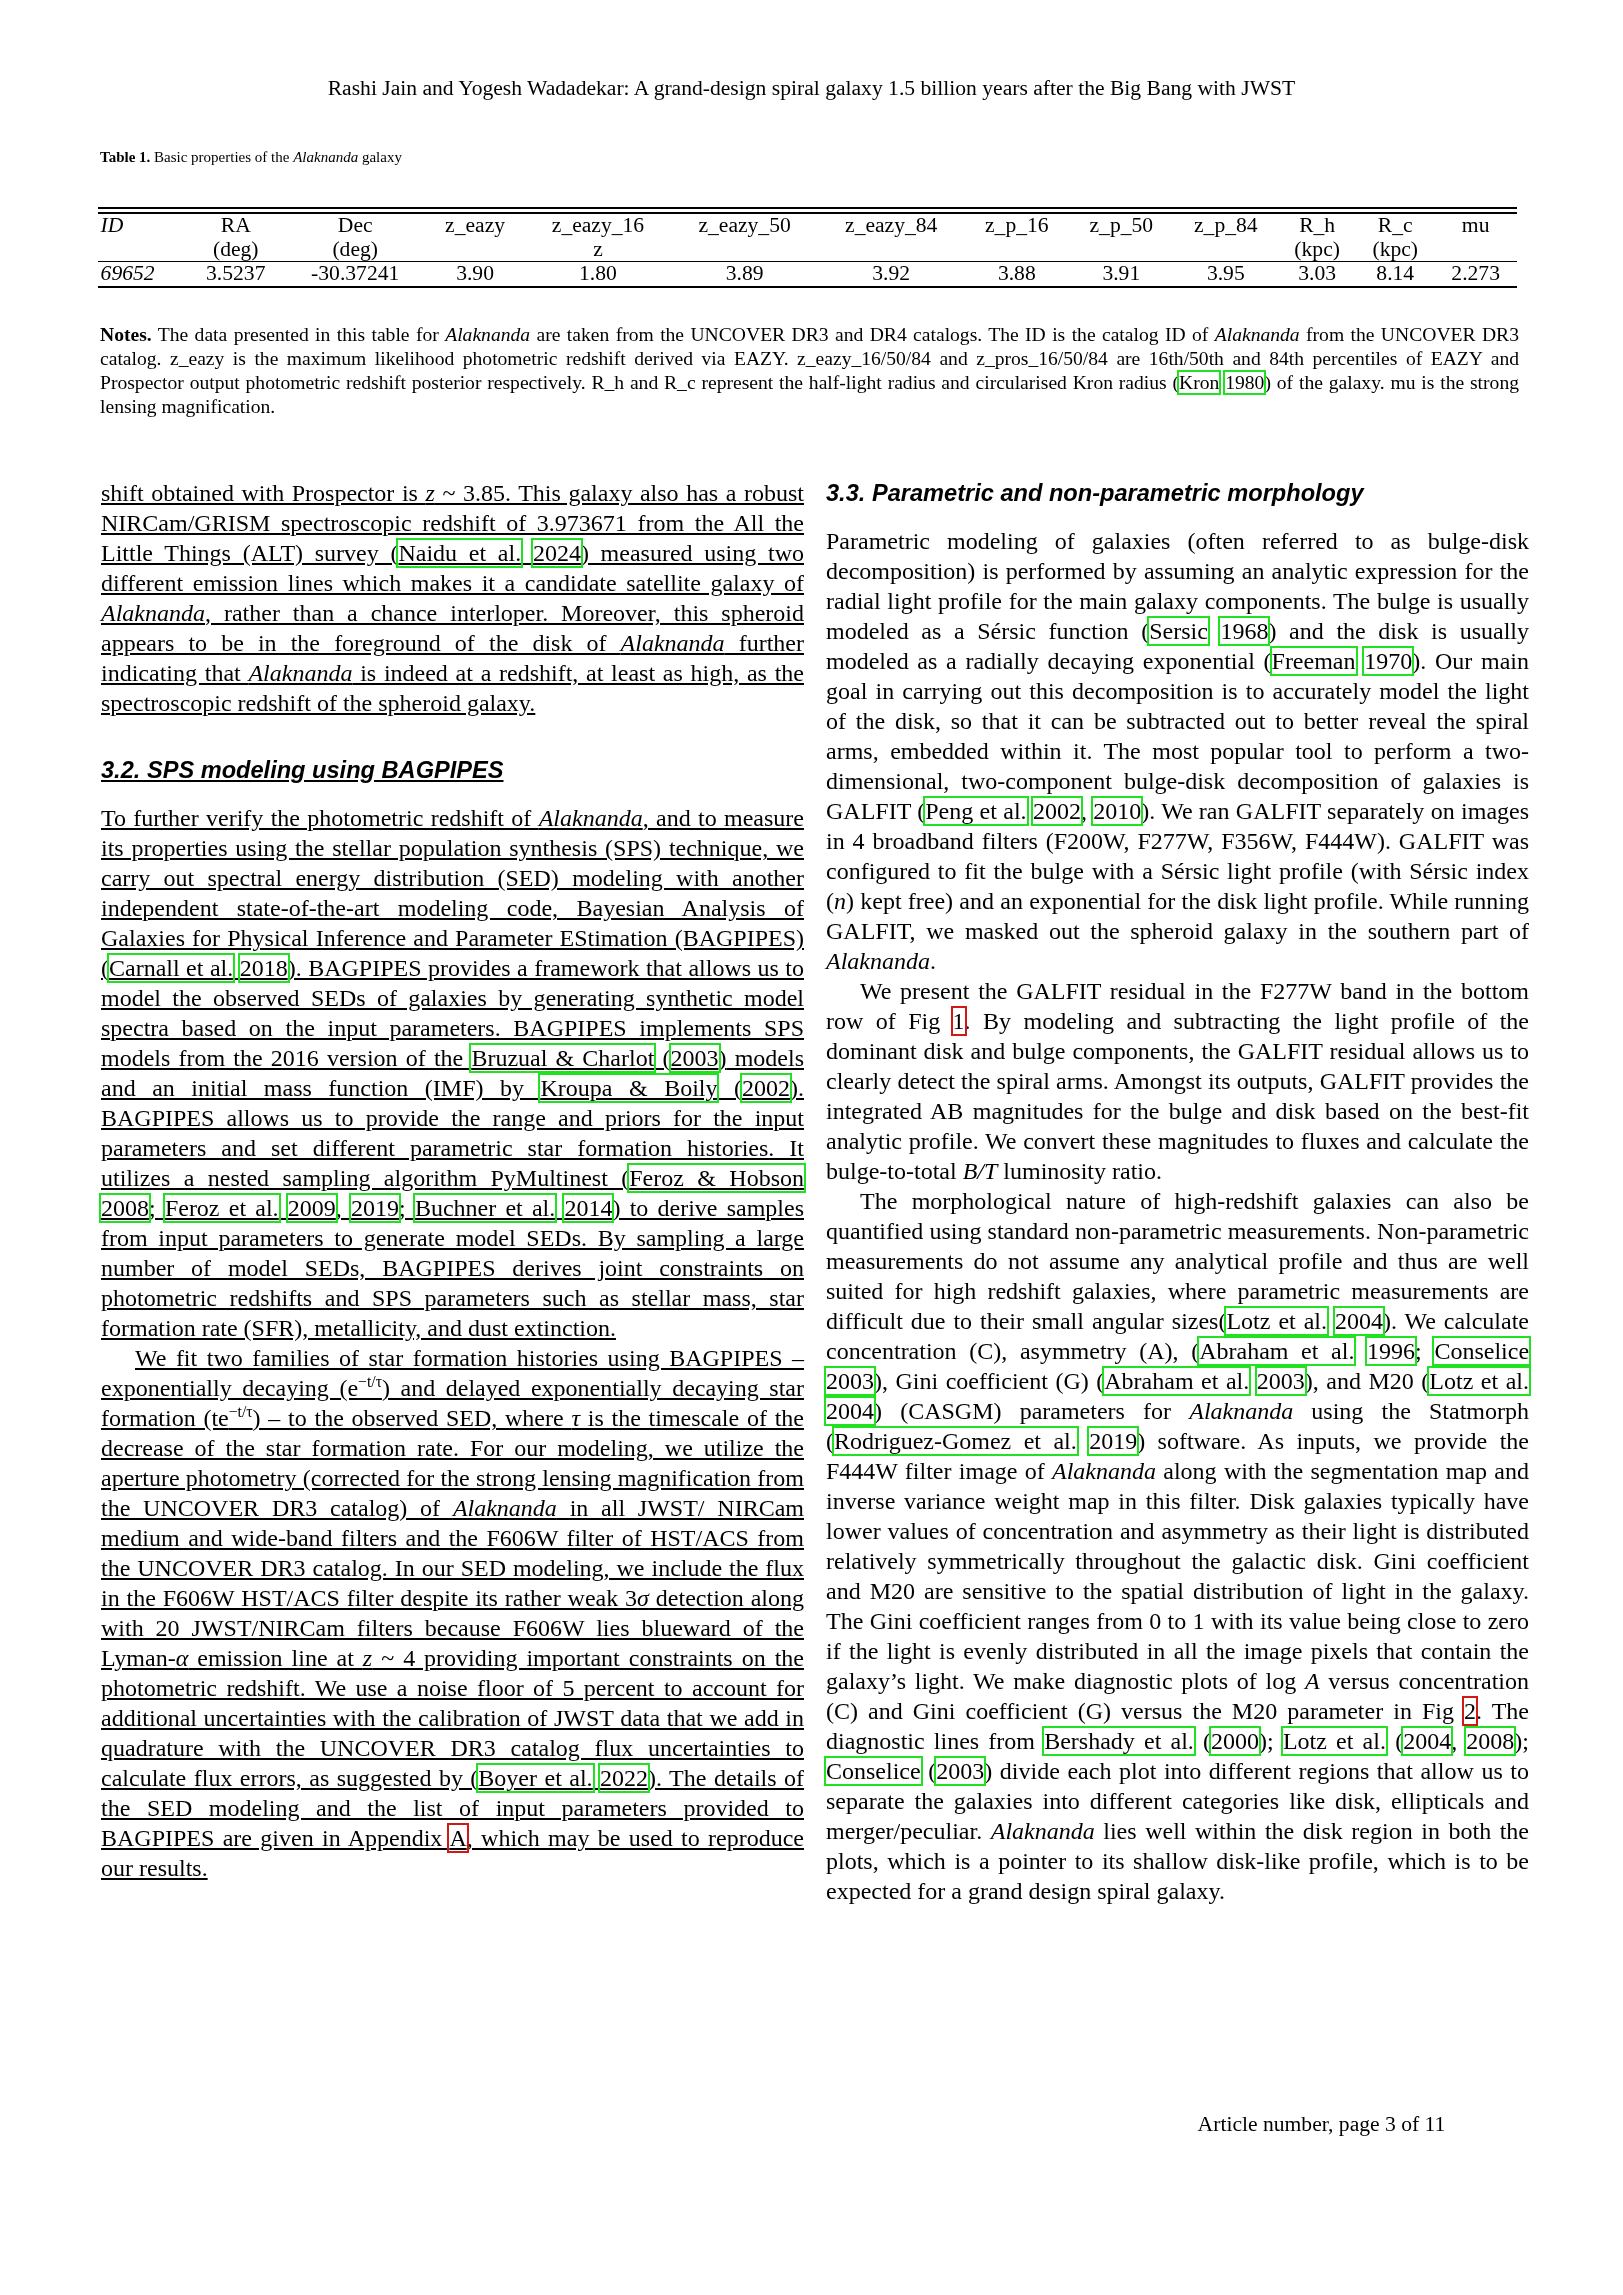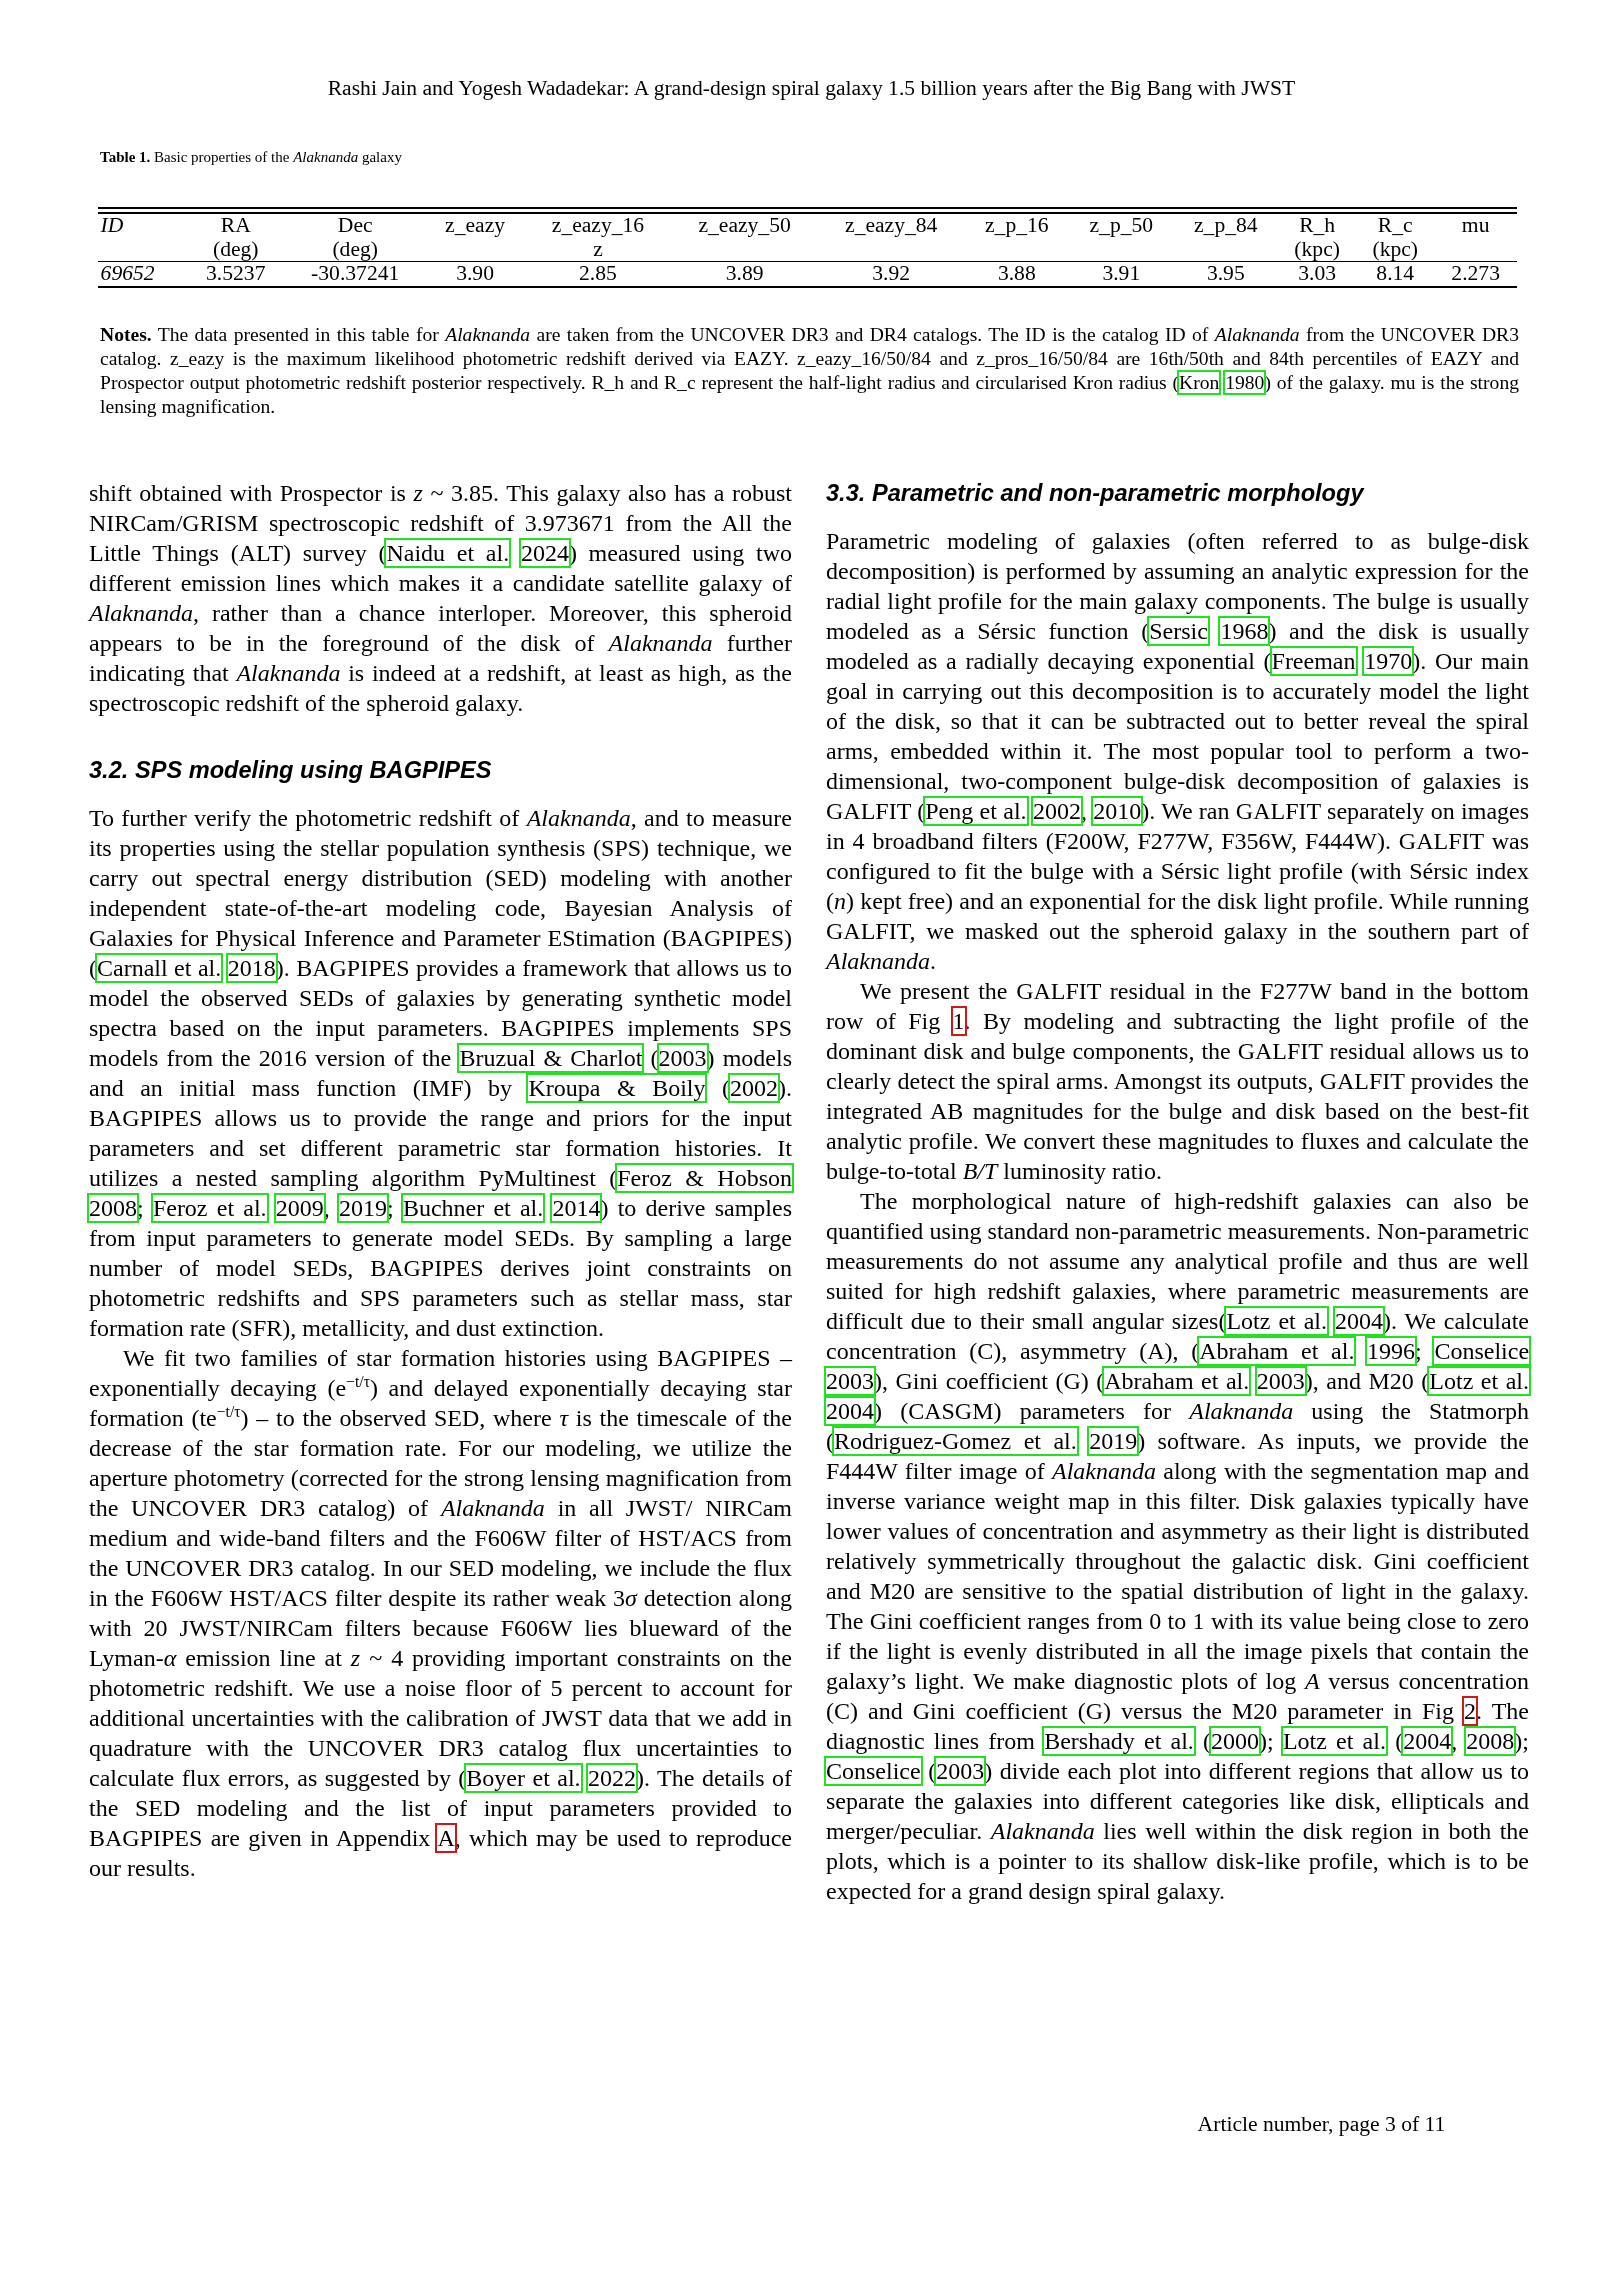--- a/index.html
+++ b/index.html
@@ -14,21 +14,21 @@
   .rule-top2 { border-top: 2px solid #000; height: 0; margin-top: 3.3px; }
   .rule-mid { border-top: 1.3px solid #000; height: 0; }
   .rule-bot { border-top: 2px solid #000; height: 0; }
   table.props { border-collapse: collapse; width: 100%; font-size: 21.6px; }
   table.props td { padding: 0 3.9px; text-align: center; line-height: 23.6px; vertical-align: top; }
   table.props td:first-child { text-align: left; padding-left: 2.6px; font-style: italic; }
   .notes { position: absolute; top: 323px; left: 100px; width: 1419px; font-size: 19.6px;
            line-height: 24px; text-align: justify; }
   .col { position: absolute; top: 478px; width: 703px; font-size: 24px; line-height: 30px;
          text-align: justify; hyphens: manual; }
-  .col.left { left: 89px; }
+  .col.left { left: 101px; text-decoration: underline; }
   .col.right { left: 826px; }
   .col p { margin: 0; }
   .col p.indent { text-indent: 34px; }
   .section-heading { font-family: "Liberation Sans", "DejaVu Sans", sans-serif; font-style: italic;
                      font-size: 23.6px; margin: 0; line-height: 30px; }
   .gap-before { margin-top: 37px !important; }
   .gap-after { margin-bottom: 18.3px !important; }
   .cite { outline: 2px solid #22e022; outline-offset: 0px; }
   .xref { outline: 2px solid #d01818; outline-offset: 0px; }
   i { font-style: italic; }
@@ -65,21 +65,21 @@
     <tr>
           <td colspan="13" style="padding:0">
             <div class="rule-mid"></div>
           </td>
         </tr>
     <tr>
       <td>69652</td>
       <td>3.5237</td>
       <td>-30.37241</td>
       <td>3.90</td>
-      <td>2.85</td>
+      <td>1.80</td>
       <td>3.89</td>
       <td>3.92</td>
       <td>3.88</td>
       <td>3.91</td>
       <td>3.95</td>
       <td>3.03</td>
       <td>8.14</td>
       <td>2.273</td>
     </tr>
   </tbody>

